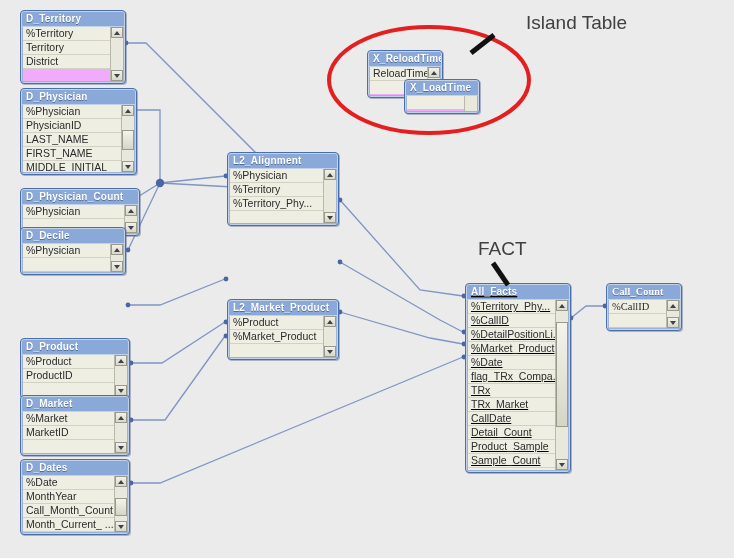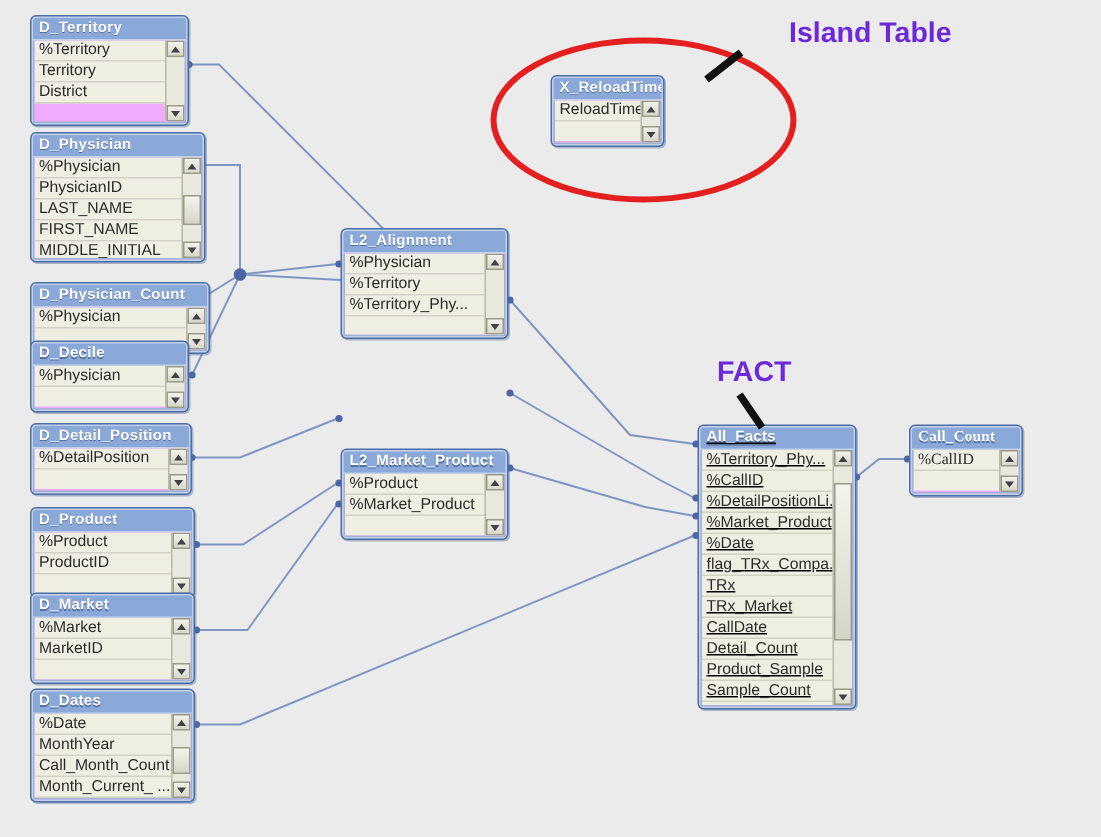--- a/index.html
+++ b/index.html
@@ -98,22 +98,22 @@
     left: 0; right: 0;
     background: linear-gradient(#f4f4ee,#d5d5c6);
     border: 1px solid #9a9a8a;
     box-sizing: border-box;
   }
 
   
   .annot {
     position: absolute;
     font-size: 19px;
-    font-weight: bold;
-    color: #6d28d9;
+    font-weight: normal;
+    color: #404040;
     font-family: "Liberation Sans", sans-serif;
     white-space: nowrap;
     z-index: 20;
   }
   #svg-links, #svg-annot {
     position: absolute;
     left: 0; top: 0;
     width: 734px;
     height: 558px;
   }
@@ -246,35 +246,20 @@
         <div class="arw up">
             <i></i>
           </div>
         <div class="arw dn">
             <i></i>
           </div>
       </div>
     </div>
   </div>
 
-  <div class="tbl" id="t-d-detail-position" style="left:20px;top:282px;width:108px;">
-    <div class="hdr">D_Detail_Position</div>
-    <div class="body" style="height:28px;">
-      <div class="fld">%DetailPosition</div>
-      <div class="fld blank">&nbsp;</div>
-      <div class="vscroll">
-        <div class="arw up">
-            <i></i>
-          </div>
-        <div class="arw dn">
-            <i></i>
-          </div>
-      </div>
-    </div>
-  </div>
 
   <div class="tbl" id="t-d-product" style="left:20px;top:338px;width:110px;">
     <div class="hdr">D_Product</div>
     <div class="body" style="height:41px;">
       <div class="fld">%Product</div>
       <div class="fld">ProductID</div>
       <div class="fld blank">&nbsp;</div>
       <div class="vscroll">
         <div class="arw up">
             <i></i>
@@ -411,20 +396,27 @@
         <div class="arw up">
             <i></i>
           </div>
         <div class="arw dn">
             <i></i>
           </div>
       </div>
     </div>
   </div>
 
+  <div class="tbl" id="t-x-loadtime" style="left:404px;top:79px;width:76px;z-index:7;">
+    <div class="hdr">X_LoadTime</div>
+    <div class="body" style="height:15px;">
+      <div class="fld blank">&nbsp;</div>
+      <div class="vscroll"></div>
+    </div>
+  </div>
 
   <svg id="svg-annot" viewBox="0 0 734 558" xmlns="http://www.w3.org/2000/svg">
     <ellipse cx="429" cy="80" rx="100" ry="53" fill="none" stroke="#e41f1f" stroke-width="4"></ellipse>
     <line x1="494" y1="35" x2="471" y2="53" stroke="#111111" stroke-width="5" stroke-linecap="butt"></line>
     <line x1="493" y1="263" x2="508" y2="285" stroke="#111111" stroke-width="5" stroke-linecap="butt"></line>
   </svg>
 
   <div class="annot" style="left:526px;top:12px;">Island Table</div>
   <div class="annot" style="left:478px;top:238px;">FACT</div>
 

